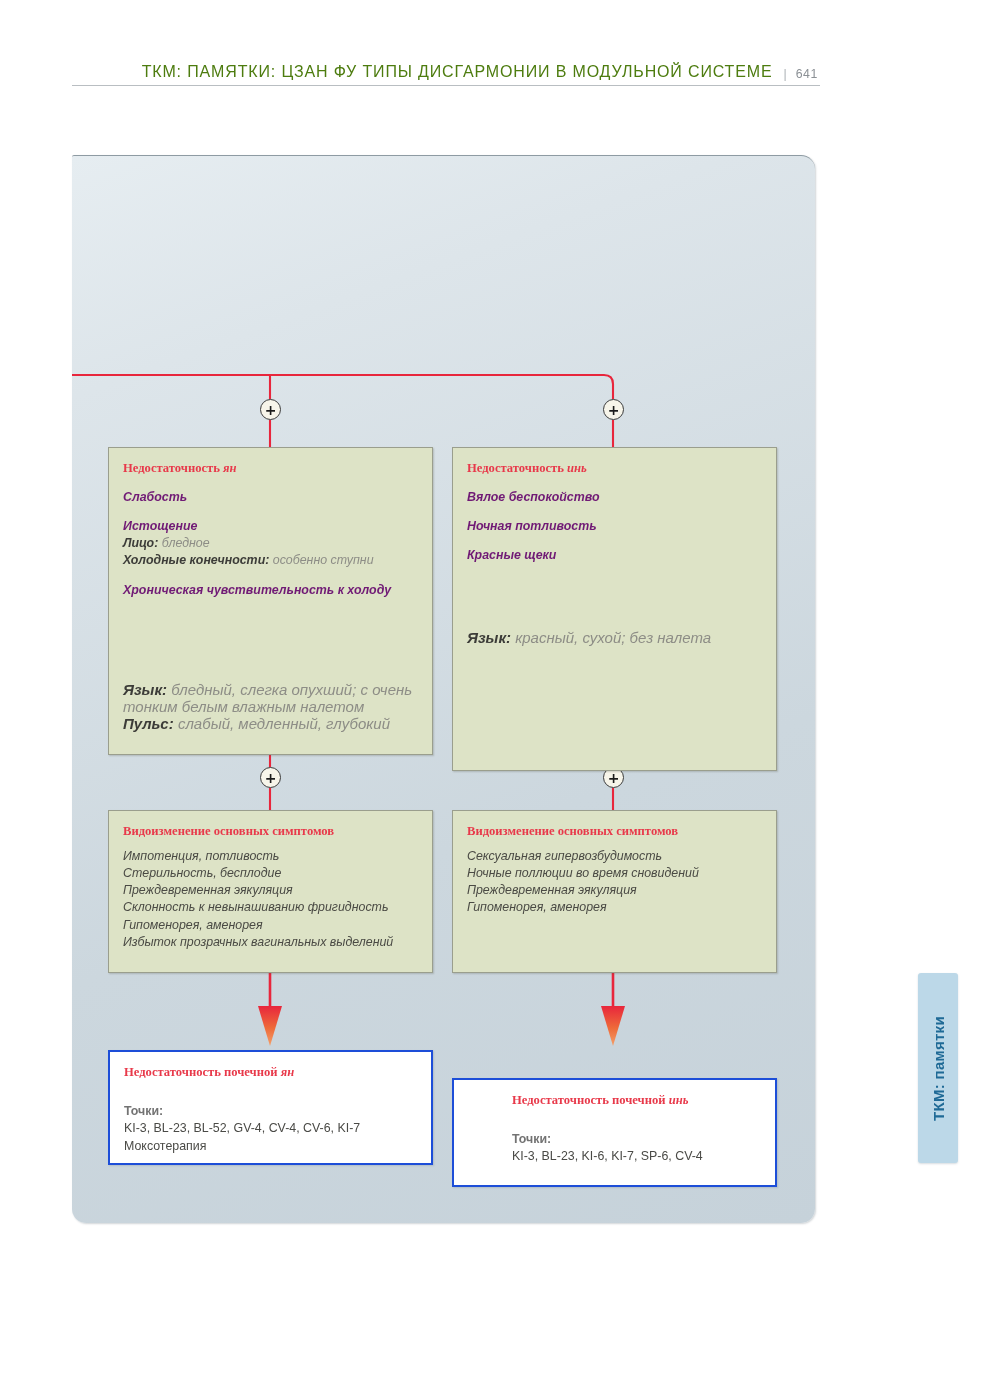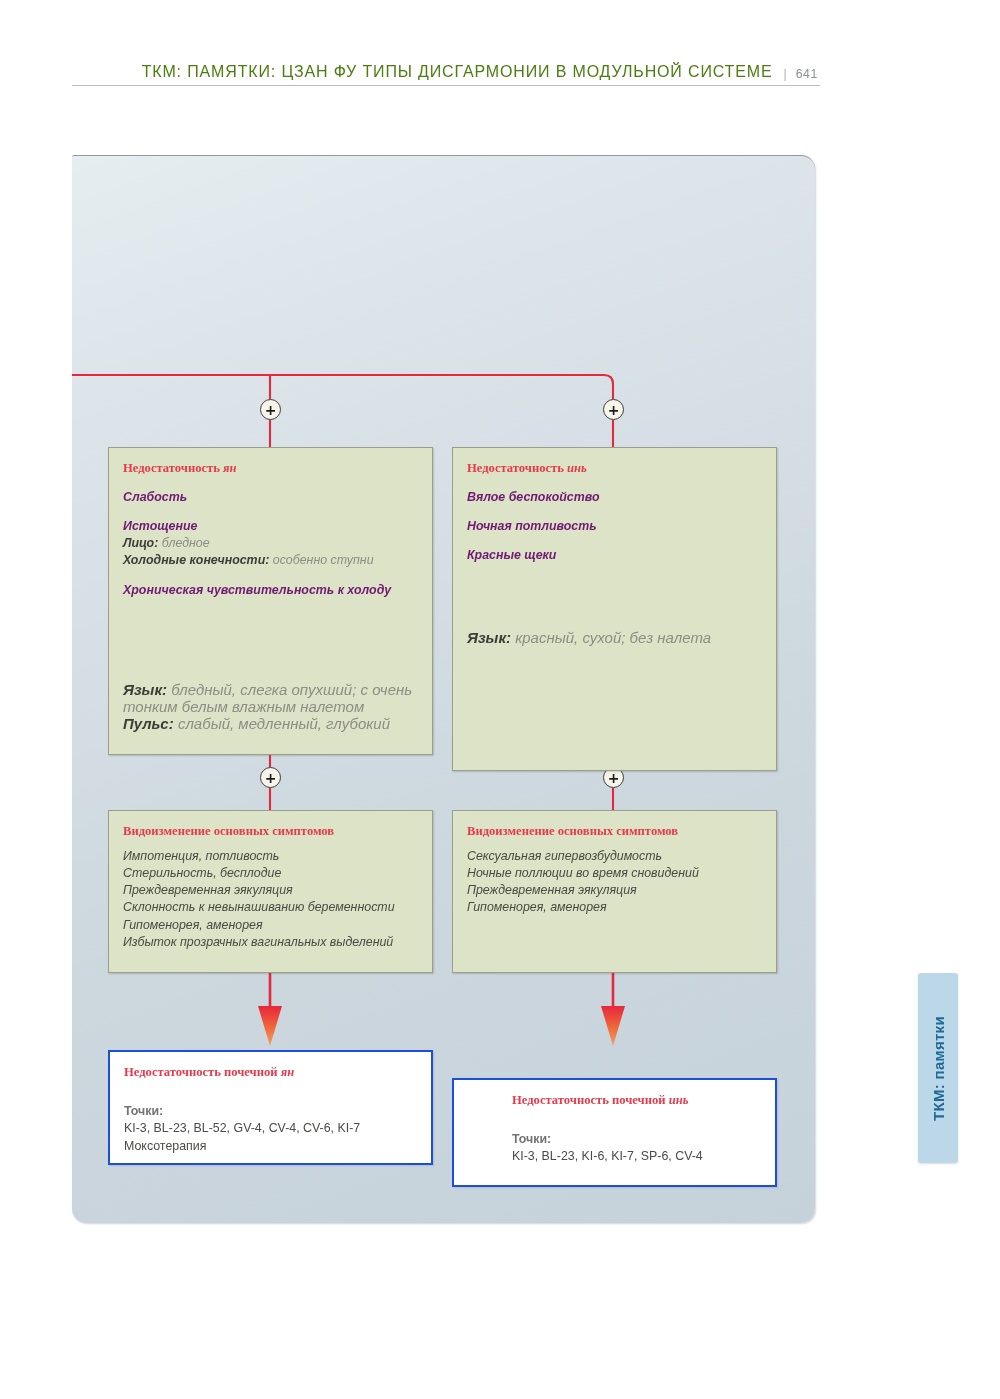--- a/index.html
+++ b/index.html
@@ -281,21 +281,21 @@
   </div>
 </div>
 
 <div class="box box-green" style="left:108px; top:810px; width:325px; height:163px;">
   <div class="box-inner">
     <div class="box-title" style="margin-bottom:8px;">Видоизменение основных симптомов</div>
     <ul class="sym-list plain">
       <li>Импотенция, потливость</li>
       <li>Стерильность, бесплодие</li>
       <li>Преждевременная эякуляция</li>
-      <li>Склонность к невынашиванию беременности</li>
+      <li>Склонность к невынашиванию фригидность</li>
       <li>Гипоменорея, аменорея</li>
       <li>Избыток прозрачных вагинальных выделений</li>
     </ul>
   </div>
 </div>
 
 <div class="box box-white" style="left:108px; top:1050px; width:325px; height:115px;">
   <div class="box-inner">
     <div class="box-title" style="margin-bottom:0;"><span>Недостаточность почечной </span><span class="em">ян</span></div>
     <div class="points-gap"></div>

